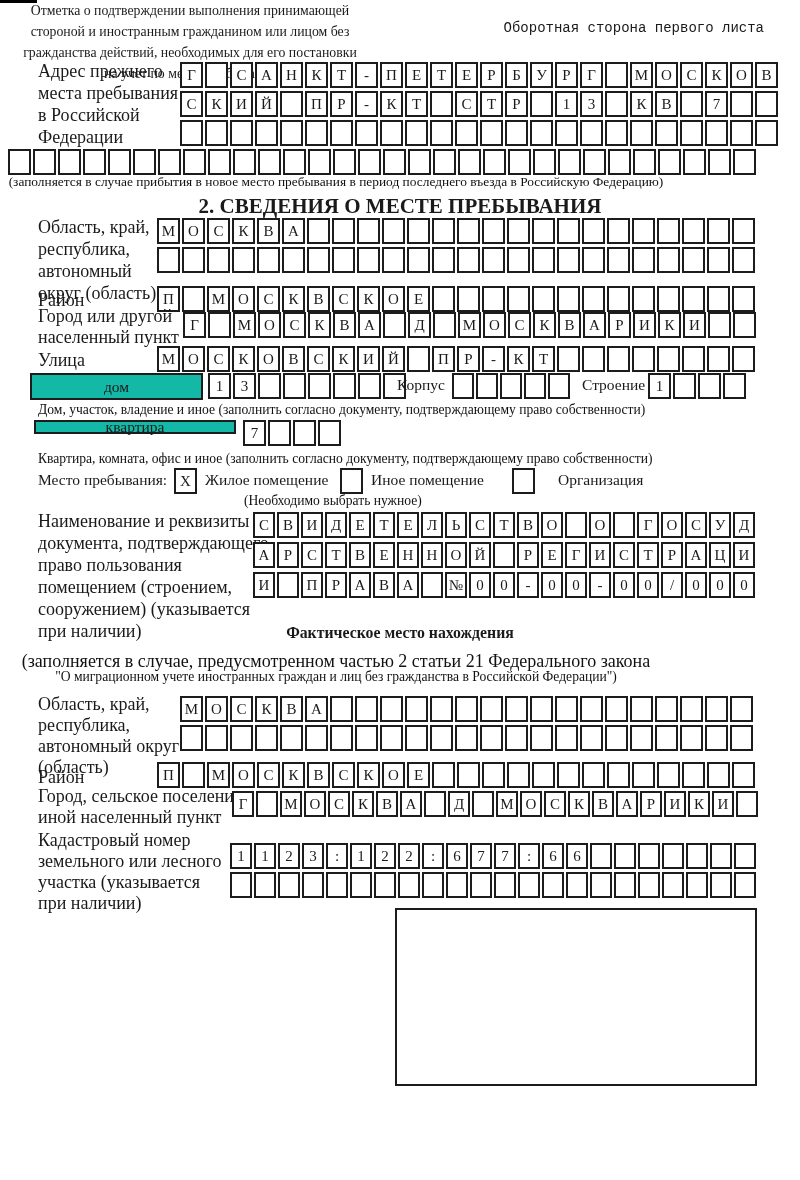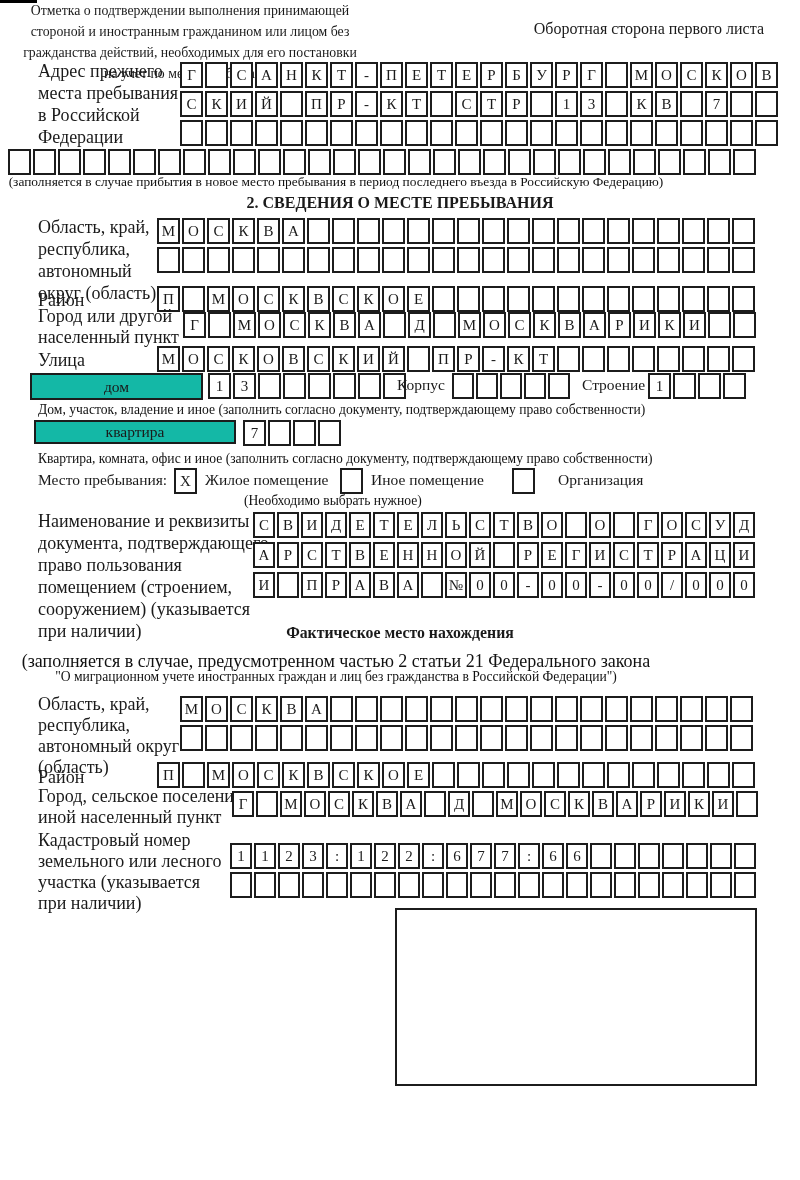--- a/index.html
+++ b/index.html
@@ -4,41 +4,41 @@
 <style>
   html,body { margin:0; padding:0; background:#ffffff; }
   .page {
     position:relative; width:800px; height:1180px; background:#ffffff;
     font-family:"Liberation Serif","DejaVu Serif",serif; color:#1a1a1a;
     overflow:hidden;
   }
   .lbl { position:absolute; font-size:18px; line-height:22px; white-space:pre-line; }
   .note { position:absolute; font-size:13.4px; color:#111; }
   .center { left:0; width:672px; text-align:center; }
-  .heading { position:absolute; left:0; width:800px; text-align:center; font-weight:bold; font-size:16px; }
+  .heading { position:absolute; left:0; width:800px; text-align:center; font-weight:bold; font-size:21px; }
   .cellrow { position:absolute; display:flex; }
   .cell {
     box-sizing:border-box; flex:none; width:23px; height:26px; margin-right:2px;
     border:2px solid #1c1c1c; display:flex; align-items:center; justify-content:center;
     font-size:15px; line-height:1; background:#fff;
   }
   .tight .cell { width:22px; }
   .wbox {
     position:absolute; box-sizing:border-box; border:2px solid #1c1c1c; background:#14b8a6;
     display:flex; align-items:center; justify-content:center; font-size:15.5px;
   }
   .chk {
     position:absolute; box-sizing:border-box; width:23px; height:26px; border:2px solid #1c1c1c;
     display:flex; align-items:center; justify-content:center; font-size:15px; background:#fff;
   }
   .artifact { position:absolute; left:0; top:0; width:37px; height:3px; background:#000; }
   .stampbox { position:absolute; left:395px; top:908px; width:362px; height:178px;
     box-sizing:border-box; border:2px solid #1c1c1c; background:#fff; }
 
-  #corner-note   { position:absolute; right:36px; top:20px; font-size:16px; }
+  #corner-note   { position:absolute; right:36px; top:20px; font-size:14px;font-family:Liberation Mono, monospace; }
   #addr-label    { left:38px; top:60px; }
   #addr-row1     { left:180px; top:62px; }
   #addr-row2     { left:180px; top:91px; }
   #addr-row3     { left:180px; top:120px; }
   #addr-row4     { left:8px;  top:149px; }
   #addr-note     { top:174px; }
   #sec2-title    { top:194px; }
   #reg1-label    { left:38px; top:216px; }
   #reg1-row1     { left:157px; top:218px; }
   #reg1-row2     { left:157px; top:247px; }
@@ -48,21 +48,21 @@
   #city1-row     { left:183px; top:312px; }
   #street1-label { left:38px; top:349px; }
   #street1-row   { left:157px; top:346px; }
   #house-box     { left:30px; top:373px; width:173px; height:27px; }
   #house-row     { left:208px; top:373px; }
   #korpus-label  { left:397px; top:376px; position:absolute; font-size:15.5px; }
   #korpus-row    { left:452px; top:373px; }
   #stroenie-label{ left:582px; top:376px; position:absolute; font-size:15.5px;font-family:Liberation Serif, serif; }
   #stroenie-row  { left:648px; top:373px; }
   #house-note    { left:38px; top:402px; font-size:13.6px; }
-  #apt-box       { left:34px; top:420px; width:202px; height:24px; }
+  #apt-box       { left:34px; top:420px; width:202px; height:14px; }
   #apt-row       { left:243px; top:420px; }
   #apt-note      { left:38px; top:451px; font-size:13.6px; }
   #stay-label    { left:38px; top:471px; position:absolute; font-size:15.5px; }
   #stay-box1     { left:174px; top:468px; }
   #stay-opt1     { left:205px; top:471px; position:absolute; font-size:15.5px; }
   #stay-box2     { left:340px; top:468px; }
   #stay-opt2     { left:371px; top:471px; position:absolute; font-size:15.5px; }
   #stay-box3     { left:512px; top:468px; }
   #stay-opt3     { left:558px; top:471px; position:absolute; font-size:15.5px; }
   #stay-note     { left:244px; top:493px; font-size:13.6px; }

